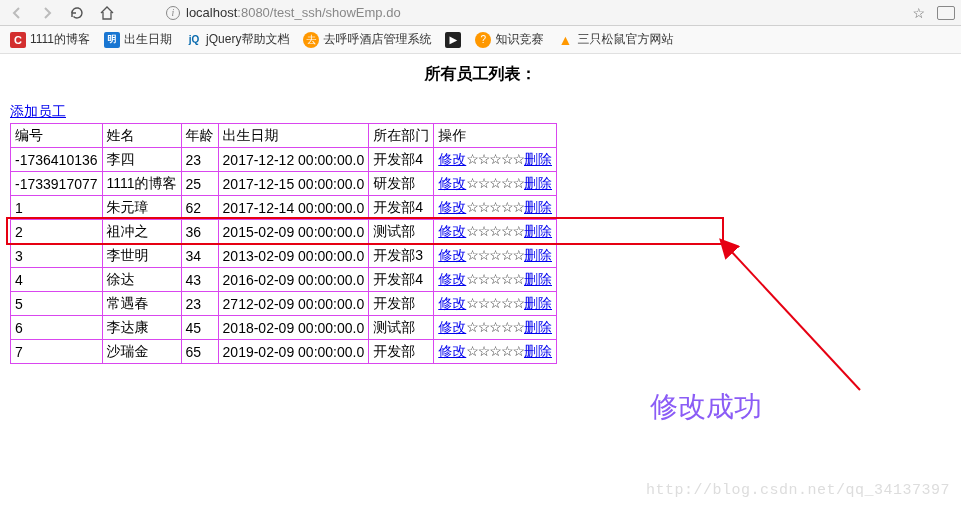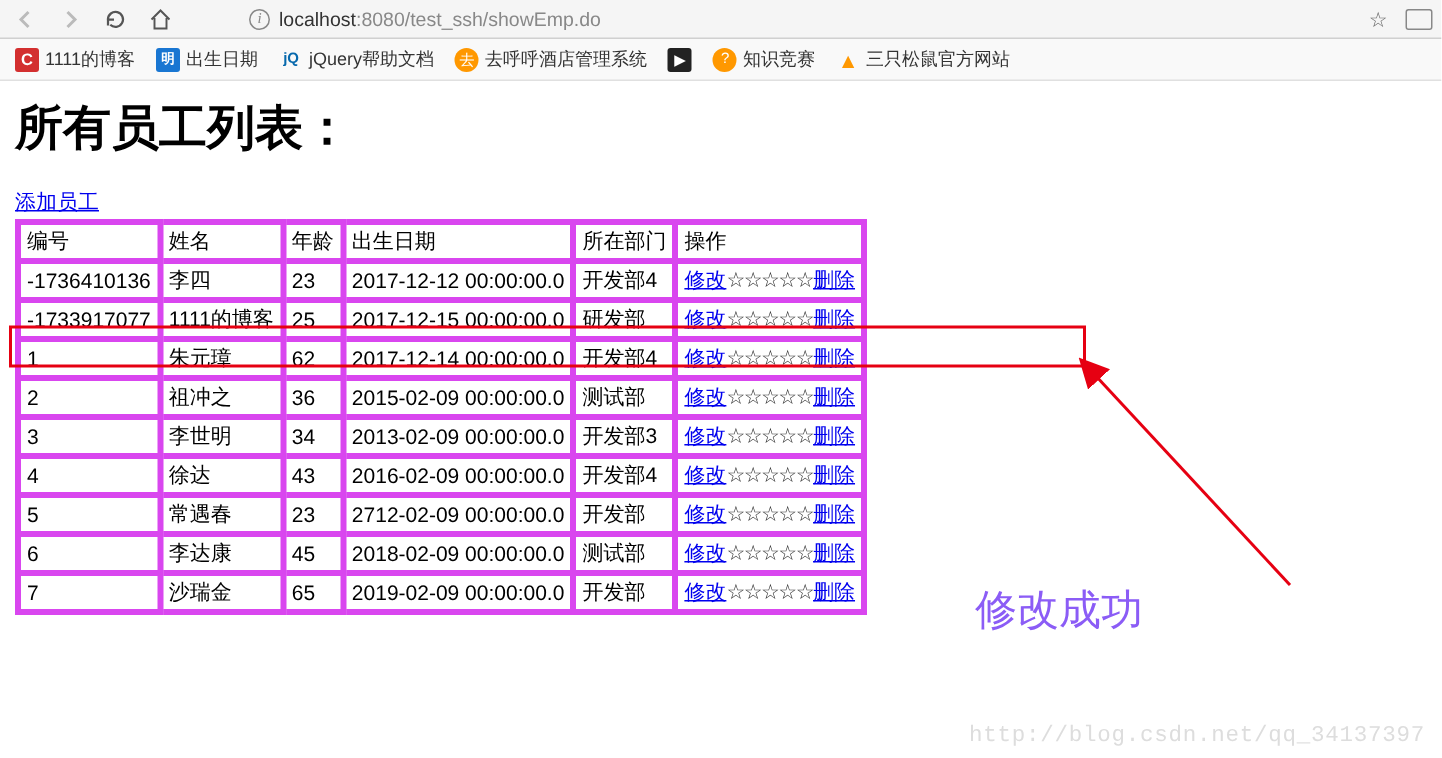--- a/index.html
+++ b/index.html
@@ -84,38 +84,39 @@
     .bm-icon.blue { background: #1976d2; color: #fff; font-weight: bold; font-size: 9px; }
     .bm-icon.orange-circle { background: #ff9800; color: #fff; border-radius: 50%; font-size: 10px; }
     .bm-icon.dark { background: #222; color: #fff; font-size: 10px; }
     .bm-icon.amber { color: #ff9800; font-size: 14px; }
     .bm-icon.jq { color: #0769ad; font-weight: bold; font-size: 10px; text-align: right; }
     
     .page {
       padding: 10px 10px 0 10px;
     }
     .page h1 {
-      font-size: 32px;
+      font-size: 16px;
       font-weight: bold;
       margin-bottom: 18px;
+      text-align: center;
     }
     .add-link {
       color: #0000ee;
       text-decoration: underline;
       font-size: 14px;
       cursor: pointer;
       display: inline-block;
       margin-bottom: 2px;
     }
     table.emp {
       border-collapse: collapse;
       font-size: 14px;
     }
     table.emp th, table.emp td {
-      border: 4px solid #d946ef;
+      border: 1px solid #d946ef;
       padding: 2px 4px;
       text-align: left;
       font-weight: normal;
       vertical-align: middle;
       height: 24px;
     }
     table.emp th { font-weight: normal; }
     .action-link {
       color: #0000ee;
       text-decoration: underline;

